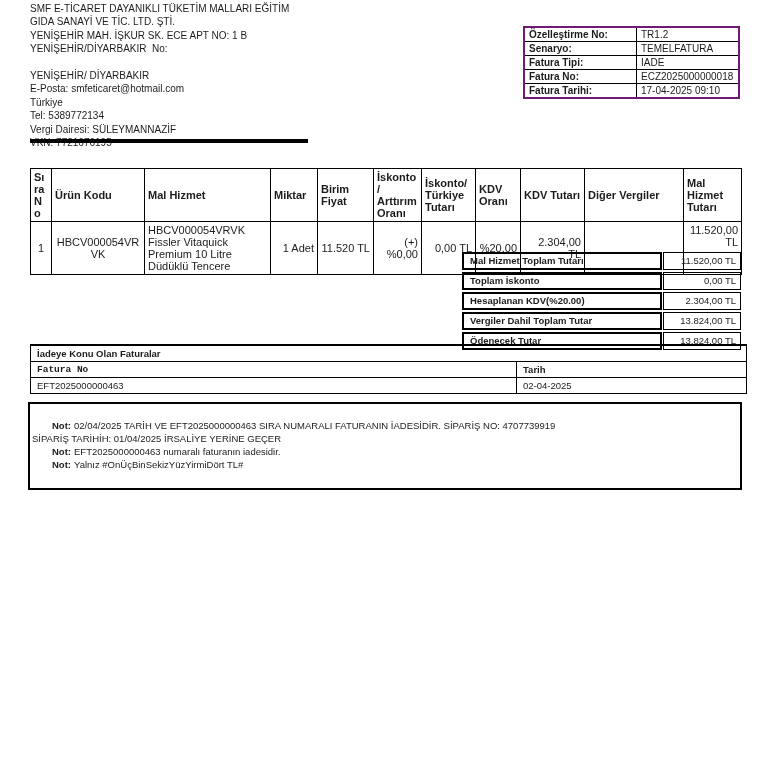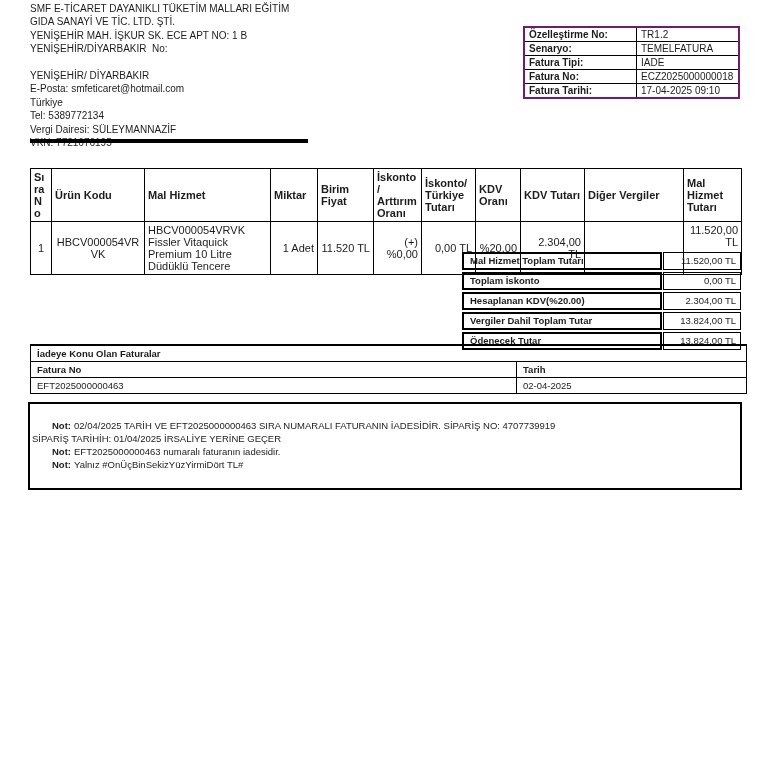--- a/index.html
+++ b/index.html
@@ -44,21 +44,21 @@
     padding:1px 6px; line-height:12px; }
   .totals-value { width:70px; border:1px solid #000; margin-left:1px; text-align:right;
     padding:2px 4px 1px 2px; line-height:12px; }
 
   
   .returns { position:absolute; left:30px; top:344px; width:717px;
     border-collapse:collapse; font-size:9.5px; }
   .returns th, .returns td { border:1px solid #000; padding:1px 6px; height:13px; text-align:left; }
   .returns th { font-weight:bold; }
   .returns .title-row th { border-top:2px solid #000; }
-  .returns .col-no { width:473px; }
+  .returns .col-no { width:473px;font-family:Liberation Mono, monospace; }
 
   
   .notes-box { position:absolute; left:28px; top:402px; width:714px; height:88px;
     border:2px solid #000; box-sizing:border-box; font-size:9.5px; padding-top:15px; }
   .note-line { padding-left:22px; line-height:13px; }
   .note-line.cont { padding-left:2px; }
   .note-label { font-weight:bold; margin-right:3px; }
 </style>
 </head>
 <body>

